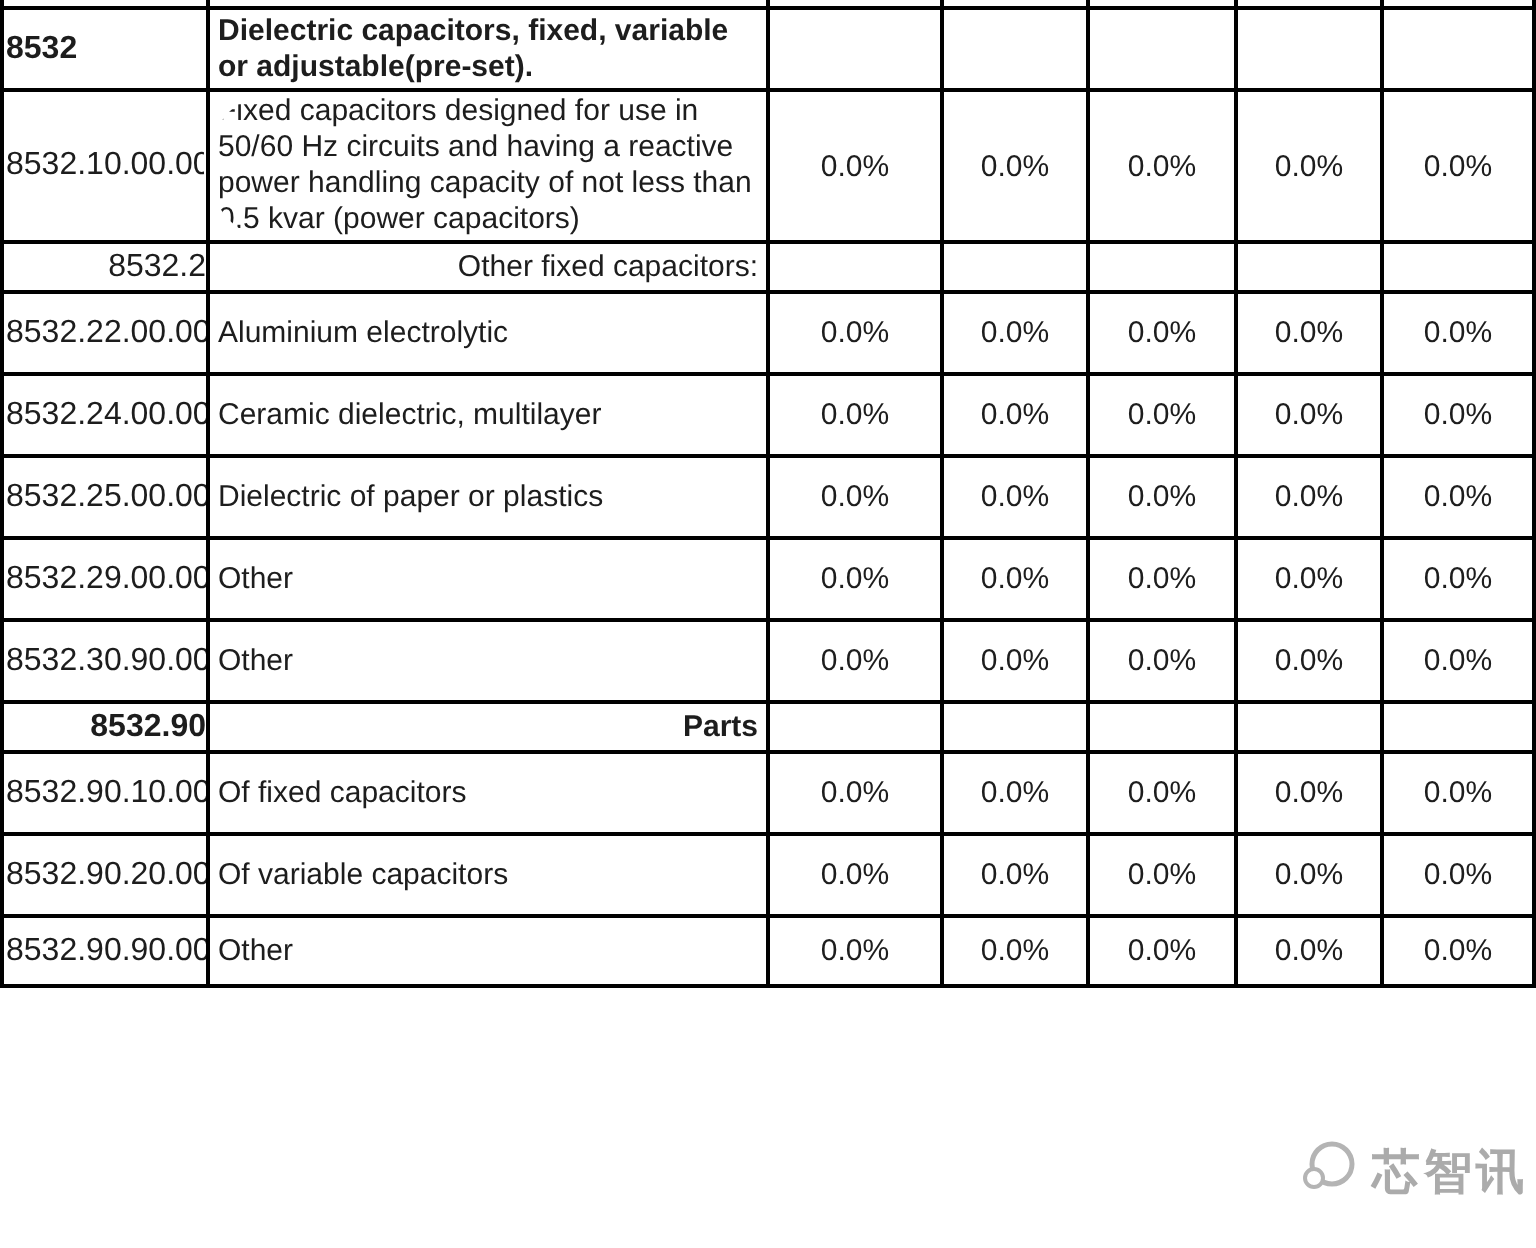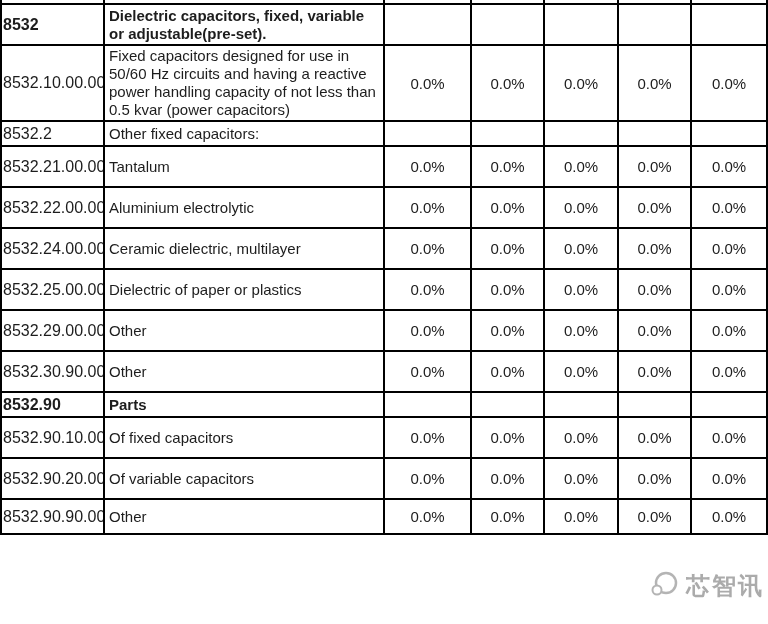--- a/index.html
+++ b/index.html
@@ -21,22 +21,22 @@
     border: 2px solid #000;
     vertical-align: middle;
     overflow: hidden;
     padding: 0;
   }
   .c-code { padding-left: 1px; font-size: 16px; }
   .c-desc { padding: 1px 4px; font-size: 15px; line-height: 18px; }
   .c-pct  { text-align: center; font-size: 15px; }
   tr.bold td { font-weight: bold; }
   tr.h38 td { height: 37px; }
-  tr.h73 td { height: 72px; }
-  tr.h22 td { height: 21px; }
+  tr.h73 td { height: 72px; border-radius: 32px; }
+  tr.h22 td { height: 21px; text-align: right; }
   tr.h33 td { height: 31px; }
   tr.partial-top td { border-top: none; height: 3px; }
   .watermark {
     position: absolute;
     right: 4px;
     bottom: 22px;
     display: flex;
     align-items: flex-end;
     gap: 6px;
     opacity: 0.75;
@@ -98,29 +98,20 @@
   <tr class="h22">
     <td class="c-code">8532.2</td>
     <td class="c-desc">Other fixed capacitors:</td>
     <td class="c-pct"></td>
     <td class="c-pct"></td>
     <td class="c-pct"></td>
     <td class="c-pct"></td>
     <td class="c-pct"></td>
   </tr>
 
-  <tr class="h38">
-    <td class="c-code">8532.21.00.00</td>
-    <td class="c-desc">Tantalum</td>
-    <td class="c-pct">0.0%</td>
-    <td class="c-pct">0.0%</td>
-    <td class="c-pct">0.0%</td>
-    <td class="c-pct">0.0%</td>
-    <td class="c-pct">0.0%</td>
-  </tr>
 
   <tr class="h38">
     <td class="c-code">8532.22.00.00</td>
     <td class="c-desc">Aluminium electrolytic</td>
     <td class="c-pct">0.0%</td>
     <td class="c-pct">0.0%</td>
     <td class="c-pct">0.0%</td>
     <td class="c-pct">0.0%</td>
     <td class="c-pct">0.0%</td>
   </tr>

